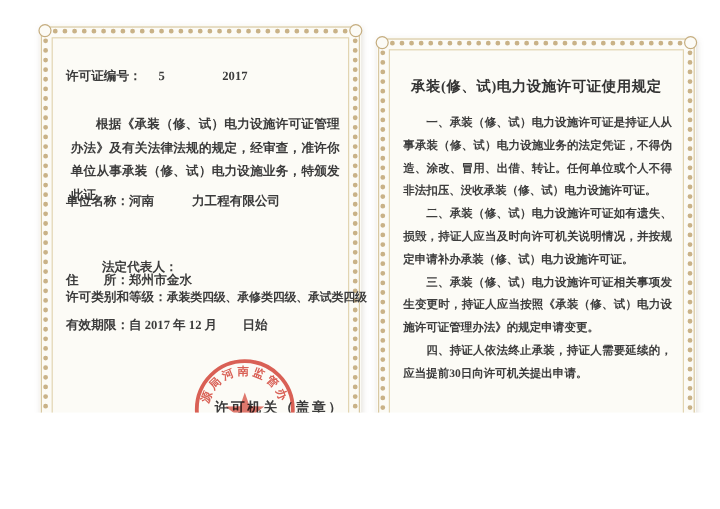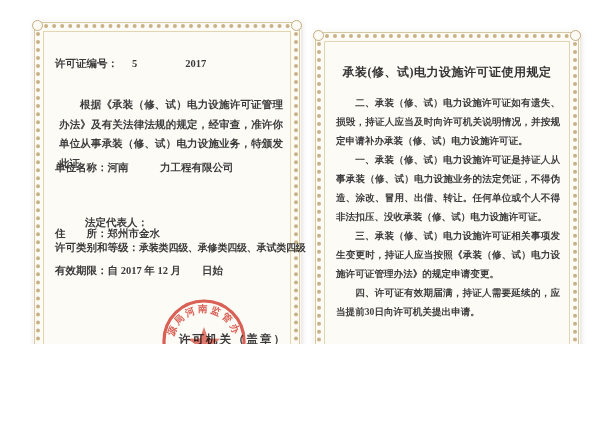--- a/index.html
+++ b/index.html
@@ -114,24 +114,24 @@
     <div class="deco outer"></div>
     <div class="deco beads"></div>
     <div class="deco inner"></div>
     <i class="corner tl"></i>
     <i class="corner tr"></i>
     <i class="corner bl"></i>
     <i class="corner br"></i>
 
     <h1 class="r-title">承装(修、试)电力设施许可证使用规定</h1>
     <div class="rules">
+      <p>一、承装（修、试）电力设施许可证是持证人从事承装（修、试）电力设施业务的法定凭证，不得伪造、涂改、冒用、出借、转让。任何单位或个人不得非法扣压、没收承装（修、试）电力设施许可证。</p>
       <p>二、承装（修、试）电力设施许可证如有遗失、损毁，持证人应当及时向许可机关说明情况，并按规定申请补办承装（修、试）电力设施许可证。</p>
-      <p>一、承装（修、试）电力设施许可证是持证人从事承装（修、试）电力设施业务的法定凭证，不得伪造、涂改、冒用、出借、转让。任何单位或个人不得非法扣压、没收承装（修、试）电力设施许可证。</p>
       <p>三、承装（修、试）电力设施许可证相关事项发生变更时，持证人应当按照《承装（修、试）电力设施许可证管理办法》的规定申请变更。</p>
-      <p>四、许可证有效期届满，持证人需要延续的，应当提前30日向许可机关提出申请。</p>
+      <p>四、持证人依法终止承装，持证人需要延续的，应当提前30日向许可机关提出申请。</p>
     </div>
   </section>
 
 
   <svg class="seal" viewBox="0 0 90 90" xmlns="http://www.w3.org/2000/svg">
     <circle cx="45" cy="45" r="40" fill="none" stroke="#d6453a" stroke-width="3.2"></circle>
     <polygon points="45,31 49,42.5 61.2,42.75 51.5,50.1 55,61.75 45,54.8 35,61.75 38.5,50.1 28.8,42.75 41,42.5" fill="rgba(214,69,58,0.85)"></polygon>
     <path id="sealArc" d="M 15 55 A 31 31 0 1 1 75 55" fill="none"></path>
     <text font-size="9.5" fill="#d6453a" letter-spacing="2.5" font-weight="bold">
       <textPath href="#sealArc" startOffset="50%" text-anchor="middle">源局河南监管办</textPath>

